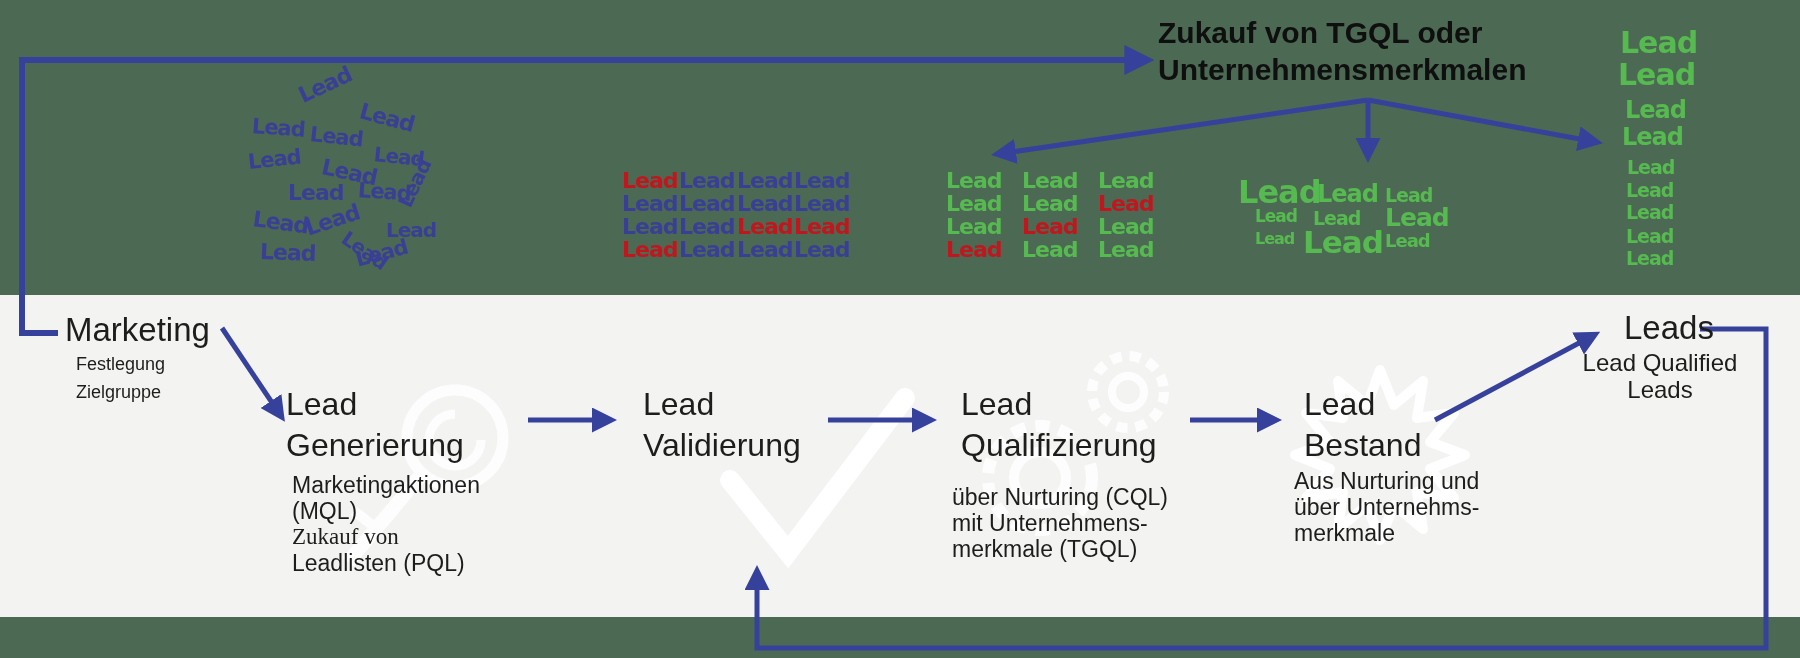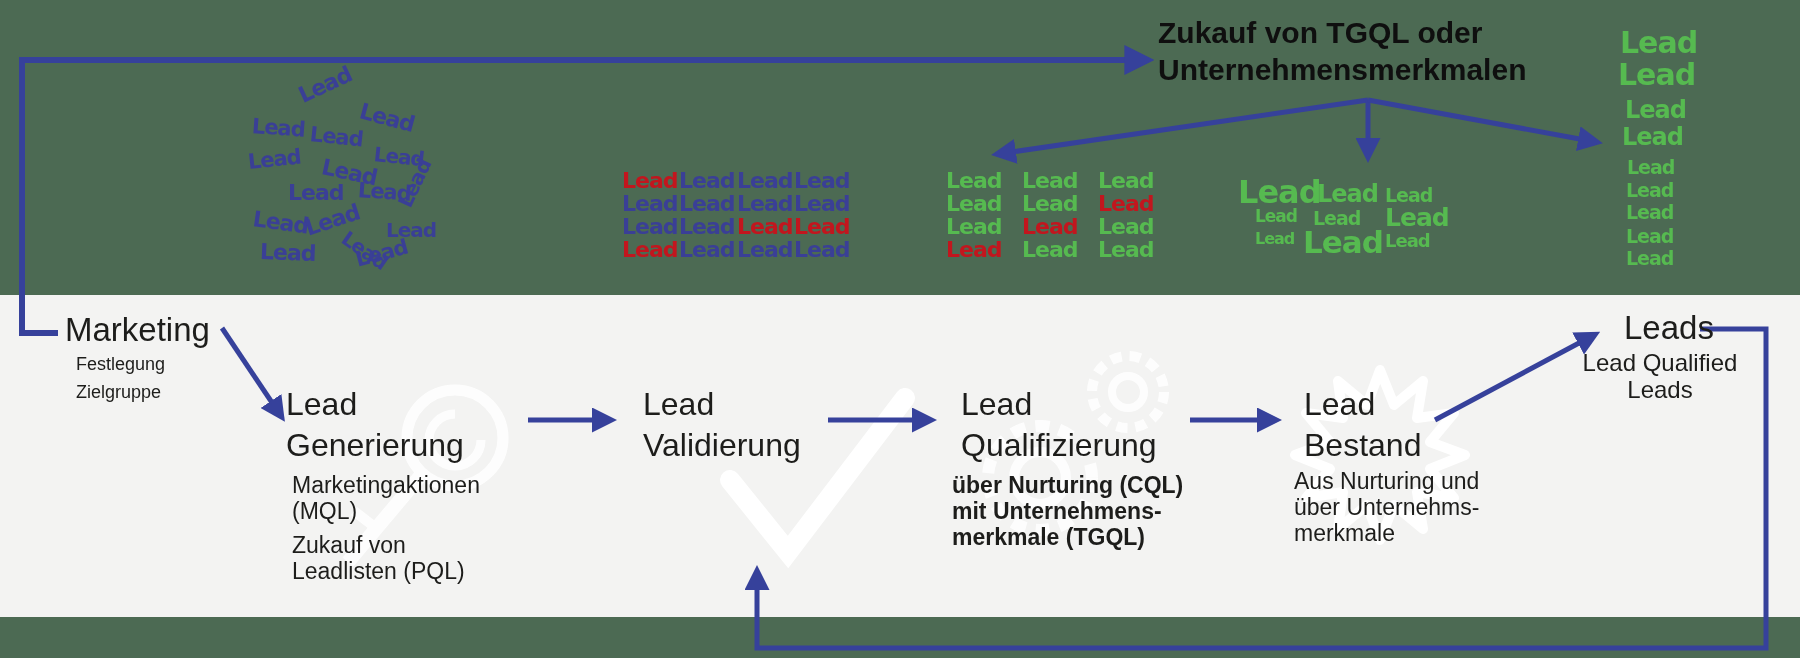--- a/index.html
+++ b/index.html
@@ -16,30 +16,30 @@
   .lead{
     position:absolute;font-family:"DejaVu Sans",sans-serif;font-weight:700;
     letter-spacing:-1px;white-space:nowrap;transform-origin:left center;line-height:1;
   }
   .diagram-title{
     position:absolute;left:1158px;top:14px;width:460px;
     font-size:30px;font-weight:700;line-height:37px;color:#0f0f0f;
   }
   .node-title{position:absolute;font-size:32px;line-height:41px;color:#1d1d1b;white-space:nowrap;margin-left:8px;}
   .node-sub{position:absolute;font-size:23px;line-height:26px;color:#1d1d1b;white-space:nowrap;}
-  .node-sub.gap3 div:nth-child(3){margin-top:8px;}
+  .node-sub.gap3 div:nth-child(3){font-family:Liberation Serif, serif;}
   .centered{text-align:center;}
   #marketing-title{left:57px;top:312px;font-size:33px;line-height:36px;}
   #marketing-sub{left:76px;top:350px;font-size:18px;line-height:28px;}
   #step1-title{left:278px;top:384px;}
   #step1-sub{left:292px;top:472px;}
   #step2-title{left:635px;top:384px;}
   #step2-sub{left:630px;top:472px;}
   #step3-title{left:953px;top:384px;}
-  #step3-sub{left:952px;top:472px;font-weight:bold;}
+  #step3-sub{left:952px;top:484px;}
   #step4-title{left:1296px;top:384px;}
   #step4-sub{left:1294px;top:468px;}
   #sales-title{left:1616px;top:310px;font-size:33px;line-height:36px;}
   #sales-sub{left:1570px;top:349px;width:180px;font-size:24px;line-height:27px;}
 </style>
 </head>
 <body>
 
 <div id="canvas">
 

